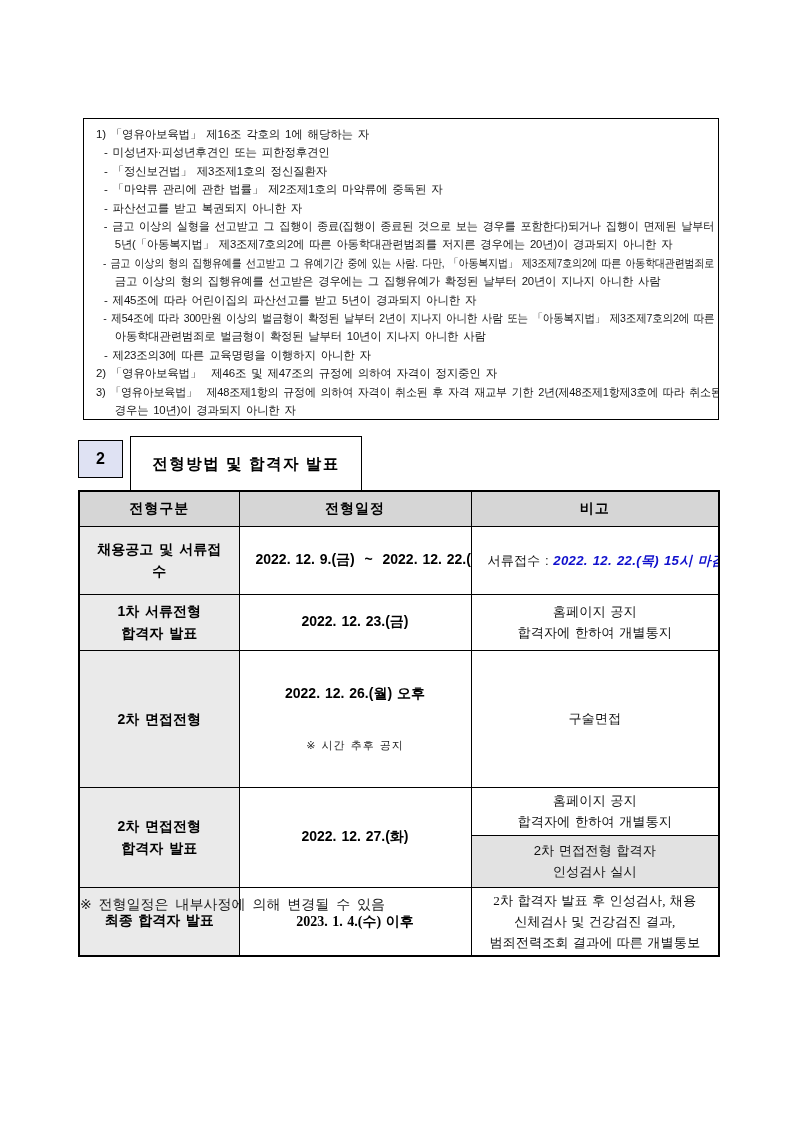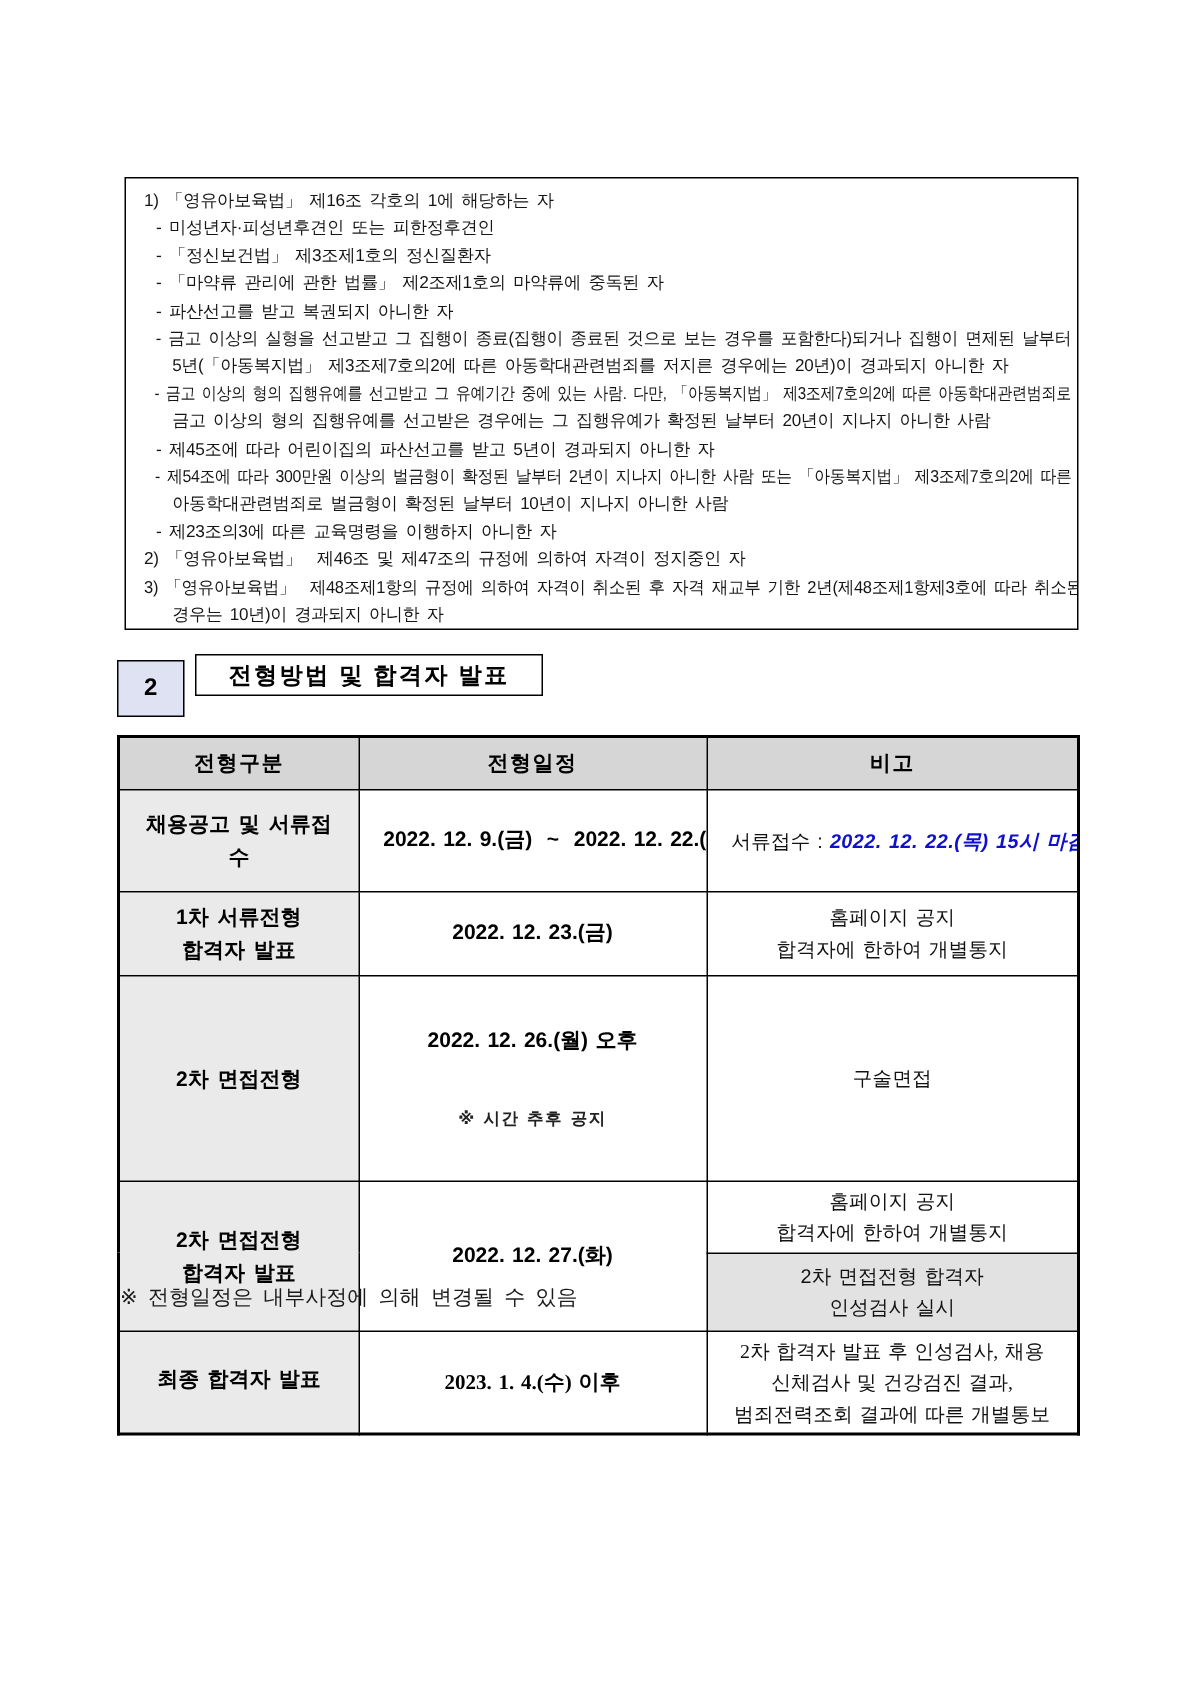--- a/index.html
+++ b/index.html
@@ -35,21 +35,21 @@
   .i2{padding-left:19px;}
   
   .sec-num{
     position:absolute;left:78px;top:440px;width:45px;height:38px;
     background:var(--section-badge-bg);
     border:1.6px solid #000;
     display:flex;align-items:center;justify-content:center;
     font-size:16px;font-weight:bold;color:#000;
   }
   .sec-title{
-    position:absolute;left:130px;top:436px;width:232px;height:28px;
+    position:absolute;left:130px;top:436px;width:232px;height:56px;
     border:1.9px solid #000;background:#fff;
     display:flex;align-items:center;justify-content:center;
     font-size:15.5px;font-weight:bold;letter-spacing:1.5px;color:#000;
     white-space:pre;
   }
   
   table.sched{
     position:absolute;left:78px;top:490px;width:640px;
     border-collapse:collapse;table-layout:fixed;
     border:2px solid #000;
@@ -66,36 +66,36 @@
   }
   td.cat{
     background:var(--category-bg);
     font-weight:bold;font-size:14px;line-height:1.6;
     white-space:pre-line;word-spacing:2px;color:#000;
   }
   td.sch{
     font-weight:bold;font-size:14px;white-space:pre;word-spacing:1px;color:#000;
   }
   .sch-main{font-weight:bold;font-size:14px;white-space:pre;}
-  .sch-sub{font-weight:bold;font-size:11px;letter-spacing:1px;margin-top:3px;color:#222;}
+  .sch-sub{font-weight:normal;font-size:11px;letter-spacing:1px;margin-top:3px;color:#222;}
   td.rem{
     font-size:13.2px;line-height:1.6;white-space:pre-line;word-spacing:1px;color:#111;
   }
   td.rem.gray{background:var(--subcell-bg);}
   .remline{white-space:pre;display:block;}
   .blue{color:var(--highlight);font-weight:bold;font-style:italic;letter-spacing:0.3px;}
   tr.h-r1 td{height:58px;}
   tr.h-r2 td{height:56px;}
   tr.h-r3 td{height:62px;}
   tr.h-r4a td{height:48px;}
   tr.h-r4b td{height:52px;}
   tr.h-r5 td{height:52px;font-family:Liberation Serif, serif;}
   
   .notes{
-    position:absolute;left:80px;top:850px;width:620px;
+    position:absolute;left:80px;top:890px;width:620px;
   }
   .note-line{
     font-size:14px;line-height:29px;word-spacing:3px;color:#1a1a1a;white-space:pre;
   }
   .fit{display:block;}
 </style>
 </head>
 <body>
 
 <div class="page">

